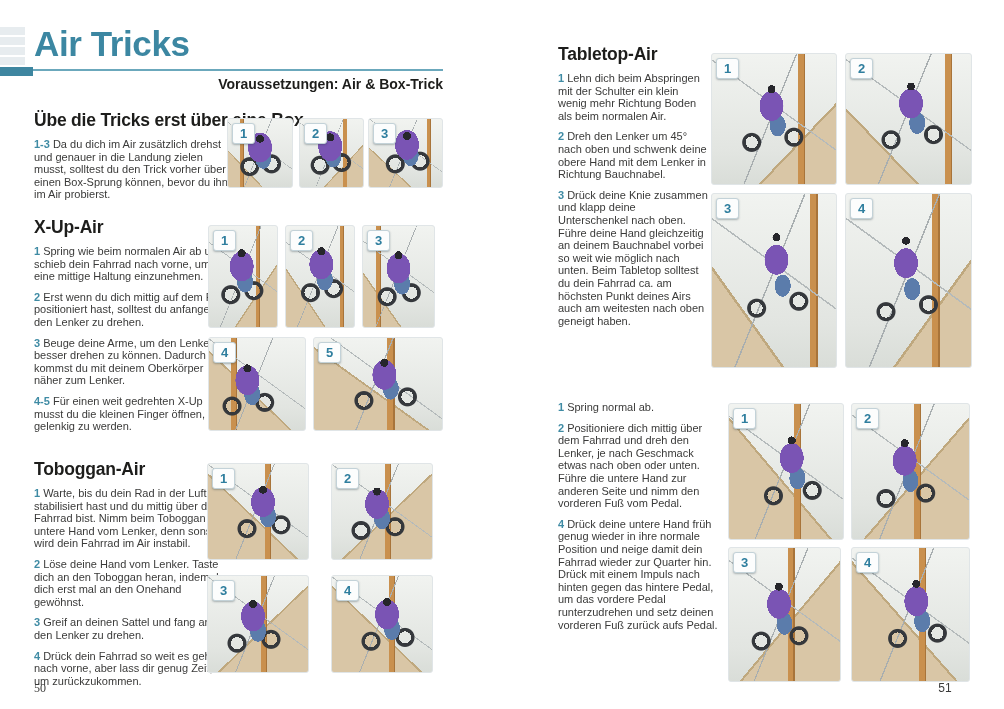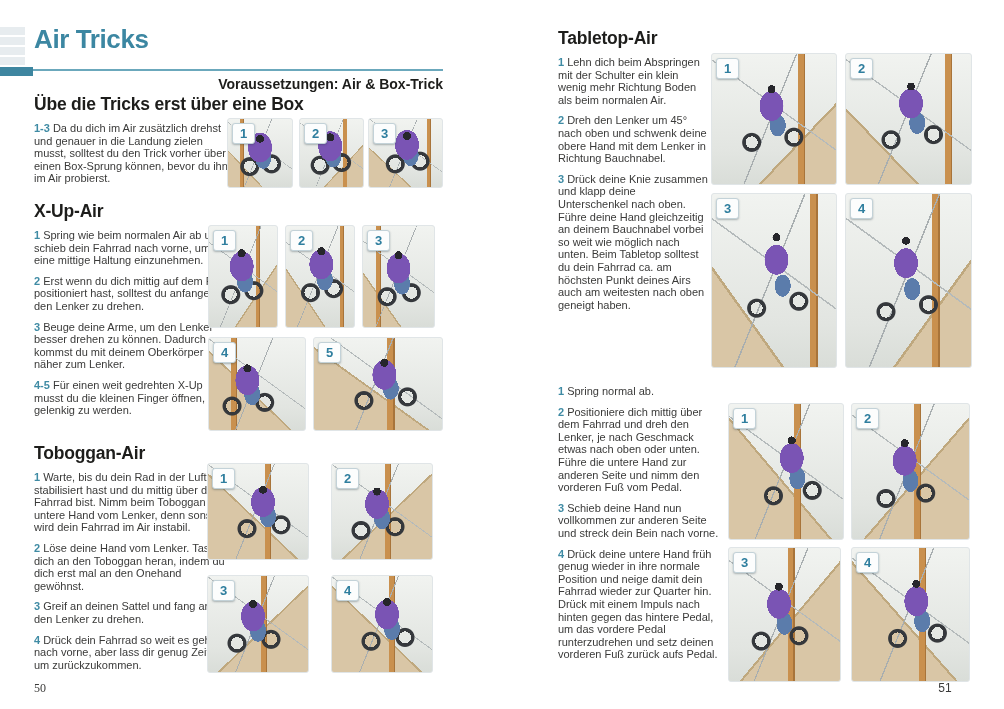--- a/index.html
+++ b/index.html
@@ -11,29 +11,29 @@
   
   .tab{position:absolute;left:0;background:#e7ecef;}
   .tab.t1{top:27px;width:25px;height:8px;}
   .tab.t2{top:37px;width:25px;height:8px;}
   .tab.t3{top:47px;width:25px;height:8px;}
   .tab.t4{top:57px;width:25px;height:8px;}
   .tab.active{top:67px;width:33px;height:9px;background:#3e86a0;}
 
   .chapter-title{
     position:absolute;left:34px;top:24px;margin:0;
-    font-size:26px;font-weight:bold;letter-spacing:-0.4px;color:#3c87a2;
+    font-size:35px;font-weight:bold;letter-spacing:-0.4px;color:#3c87a2;
   }
   .title-rule{position:absolute;left:33px;top:69px;width:410px;height:2px;background:#6ba8bc;}
   .prereq{
     position:absolute;left:33px;top:76px;width:410px;text-align:right;
     font-size:14px;font-weight:bold;color:#1d1d1b;
   }
 
-  .txtcol{position:absolute;}
+  .txtcol{position:absolute;margin-top:16px;}
   .txtcol h2{
     margin:0 0 7px 0;font-size:17.5px;font-weight:bold;color:#1d1d1b;letter-spacing:-0.2px;
   }
   .txtcol h2.nowrap{white-space:nowrap;}
   .step{margin:0 0 8px 0;font-size:11px;line-height:12.6px;color:#3a3a39;}
   .step-num{color:#3f8ba4;font-weight:bold;margin-right:3px;}
 
   .pagenum{position:absolute;font-size:12px;color:#3a3a39;}
   .pagenum.left{left:34px;top:681px;font-family:Liberation Serif, serif;}
   .pagenum.right{left:920px;top:681px;width:50px;text-align:center;}
@@ -186,23 +186,20 @@
   </figure>
 
   <div class="txtcol" style="left:558px;top:385px;width:166px;">
     <p class="step">
       <span class="step-num">1</span><span>Spring normal ab.</span>
     </p>
     <p class="step">
       <span class="step-num">2</span><span>Positioniere dich mittig über dem Fahrrad und dreh den Lenker, je nach Geschmack etwas nach oben oder unten. Führe die untere Hand zur anderen Seite und nimm den vorderen Fuß vom Pedal.</span>
     </p>
     <p class="step">
-      <span class="step-num">3</span><span>Schieb deine Hand nun vollkommen zur anderen Seite und streck dein Bein nach vorne.</span>
-    </p>
-    <p class="step">
       <span class="step-num">4</span><span>Drück deine untere Hand früh genug wieder in ihre normale Position und neige damit dein Fahrrad wieder zur Quarter hin. Drück mit einem Impuls nach hinten gegen das hintere Pedal, um das vordere Pedal runterzudrehen und setz deinen vorderen Fuß zurück aufs Pedal.</span>
     </p>
   </div>
   <figure class="photo ph-e" style="left:728px;top:403px;width:116px;height:137px;">
     <span class="badge">1</span>
   </figure>
   <figure class="photo ph-f" style="left:851px;top:403px;width:119px;height:137px;">
     <span class="badge">2</span>
   </figure>
   <figure class="photo ph-f" style="left:728px;top:547px;width:113px;height:135px;">

